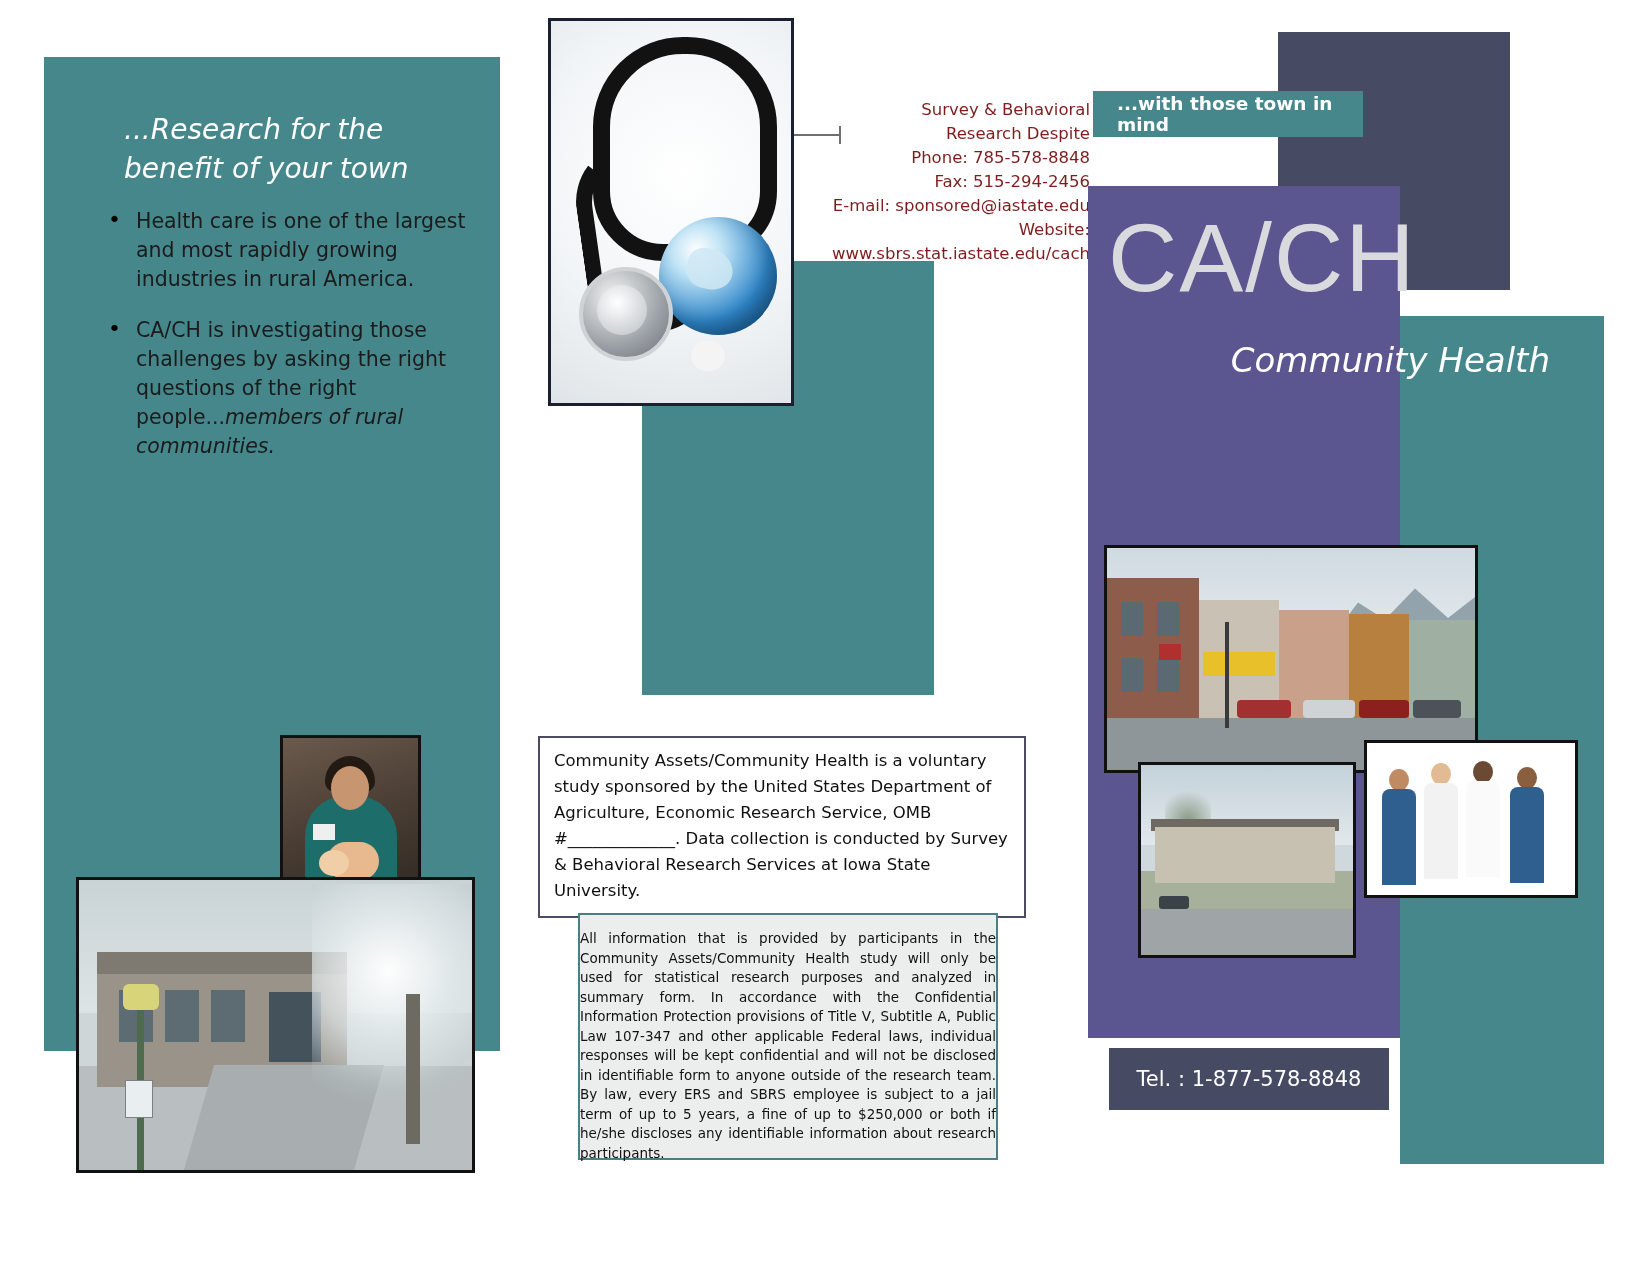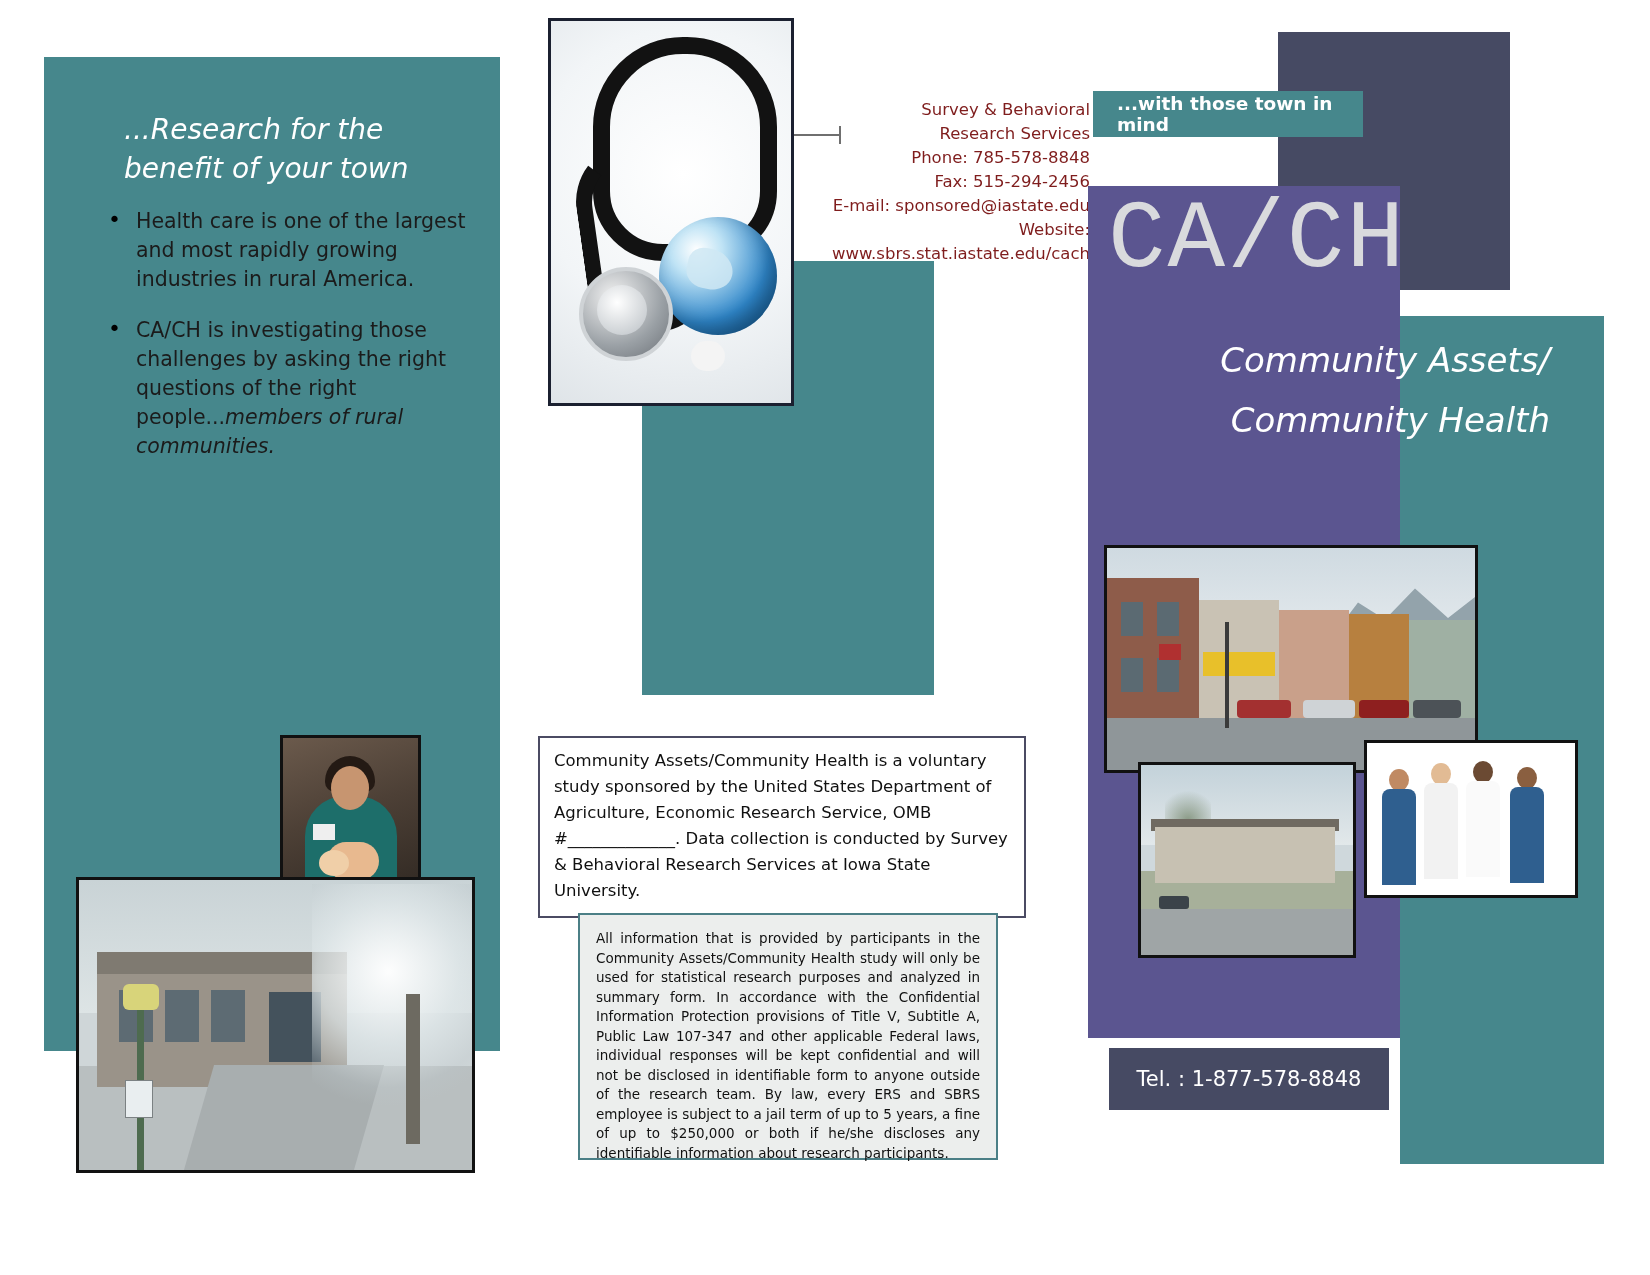--- a/index.html
+++ b/index.html
@@ -240,21 +240,21 @@
   }
   
   #confid-box {
     position: absolute;
     left: 48px;
     top: 913px;
     width: 420px;
     height: 247px;
     border: 2px solid #4b7f86;
     background: #eceeed;
-    padding: 14px 16px;
+    padding: 14px 0;
     box-sizing: border-box;
     font-size: 13.5px;
     line-height: 19.5px;
     color: #111;
     text-align: justify;
   }
 
   
   #right-dark-top {
     position: absolute;
@@ -280,25 +280,25 @@
     background: #5b5590;
   }
   #teal-block {
     position: absolute;
     left: 1400px; top: 316px;
     width: 204px; height: 848px;
     background: #46878c;
   }
   #cach-title {
     position: absolute;
-    left: 1108px; top: 186px;
+    left: 1108px; top: 203px;
     font-size: 96px;
     letter-spacing: 2px;
     color: #d9dadd;
-    font-family: Liberation Mono, monospace;
+    font-family: Liberation Sans, sans-serif;
     font-weight: 500;
   }
   #cach-sub {
     position: absolute;
     left: 1130px; top: 330px;
     width: 420px;
     font-style: italic;
     font-size: 34px;
     line-height: 60px;
     color: #ffffff;
@@ -422,21 +422,21 @@
     <div id="sbrs-rule"></div>
     <div id="sbrs-addr">
       <div>Iowa State University</div>
       <div>2321 N. Loop, Ste 120</div>
       <div>Ames, IA 50010</div>
     </div>
   </div>
 
   <div id="contact-block">
     <div>Survey &amp; Behavioral</div>
-    <div>Research Services</div>
+    <div>Research Despite</div>
     <div>Phone: 785-578-8848</div>
     <div>Fax: 515-294-2456</div>
     <div>E-mail: sponsored@iastate.edu</div>
     <div>Website: www.sbrs.stat.iastate.edu/cach</div>
   </div>
 
   <div id="steth-frame"></div>
   <div id="steth-inner">
     <div class="tube"></div>
     <div class="tube2"></div>
@@ -453,21 +453,20 @@
 </div>
 
 <div>
   <div id="right-dark-top"></div>
   <div id="purple-block"></div>
   <div id="teal-block"></div>
 
   <div id="tagline">...with those town in mind</div>
   <div id="cach-title">CA/CH</div>
   <div id="cach-sub">
-    <div>Community Assets/</div>
     <div>Community Health</div>
   </div>
 
   <div id="street-photo">
     <div class="sky"></div>
     <div class="mtn"></div>
     <div class="b1"></div>
     <div class="b1w" style="left:14px;top:54px;width:22px;height:34px;"></div>
     <div class="b1w" style="left:50px;top:54px;width:22px;height:34px;"></div>
     <div class="b1w" style="left:14px;top:110px;width:22px;height:34px;"></div>

